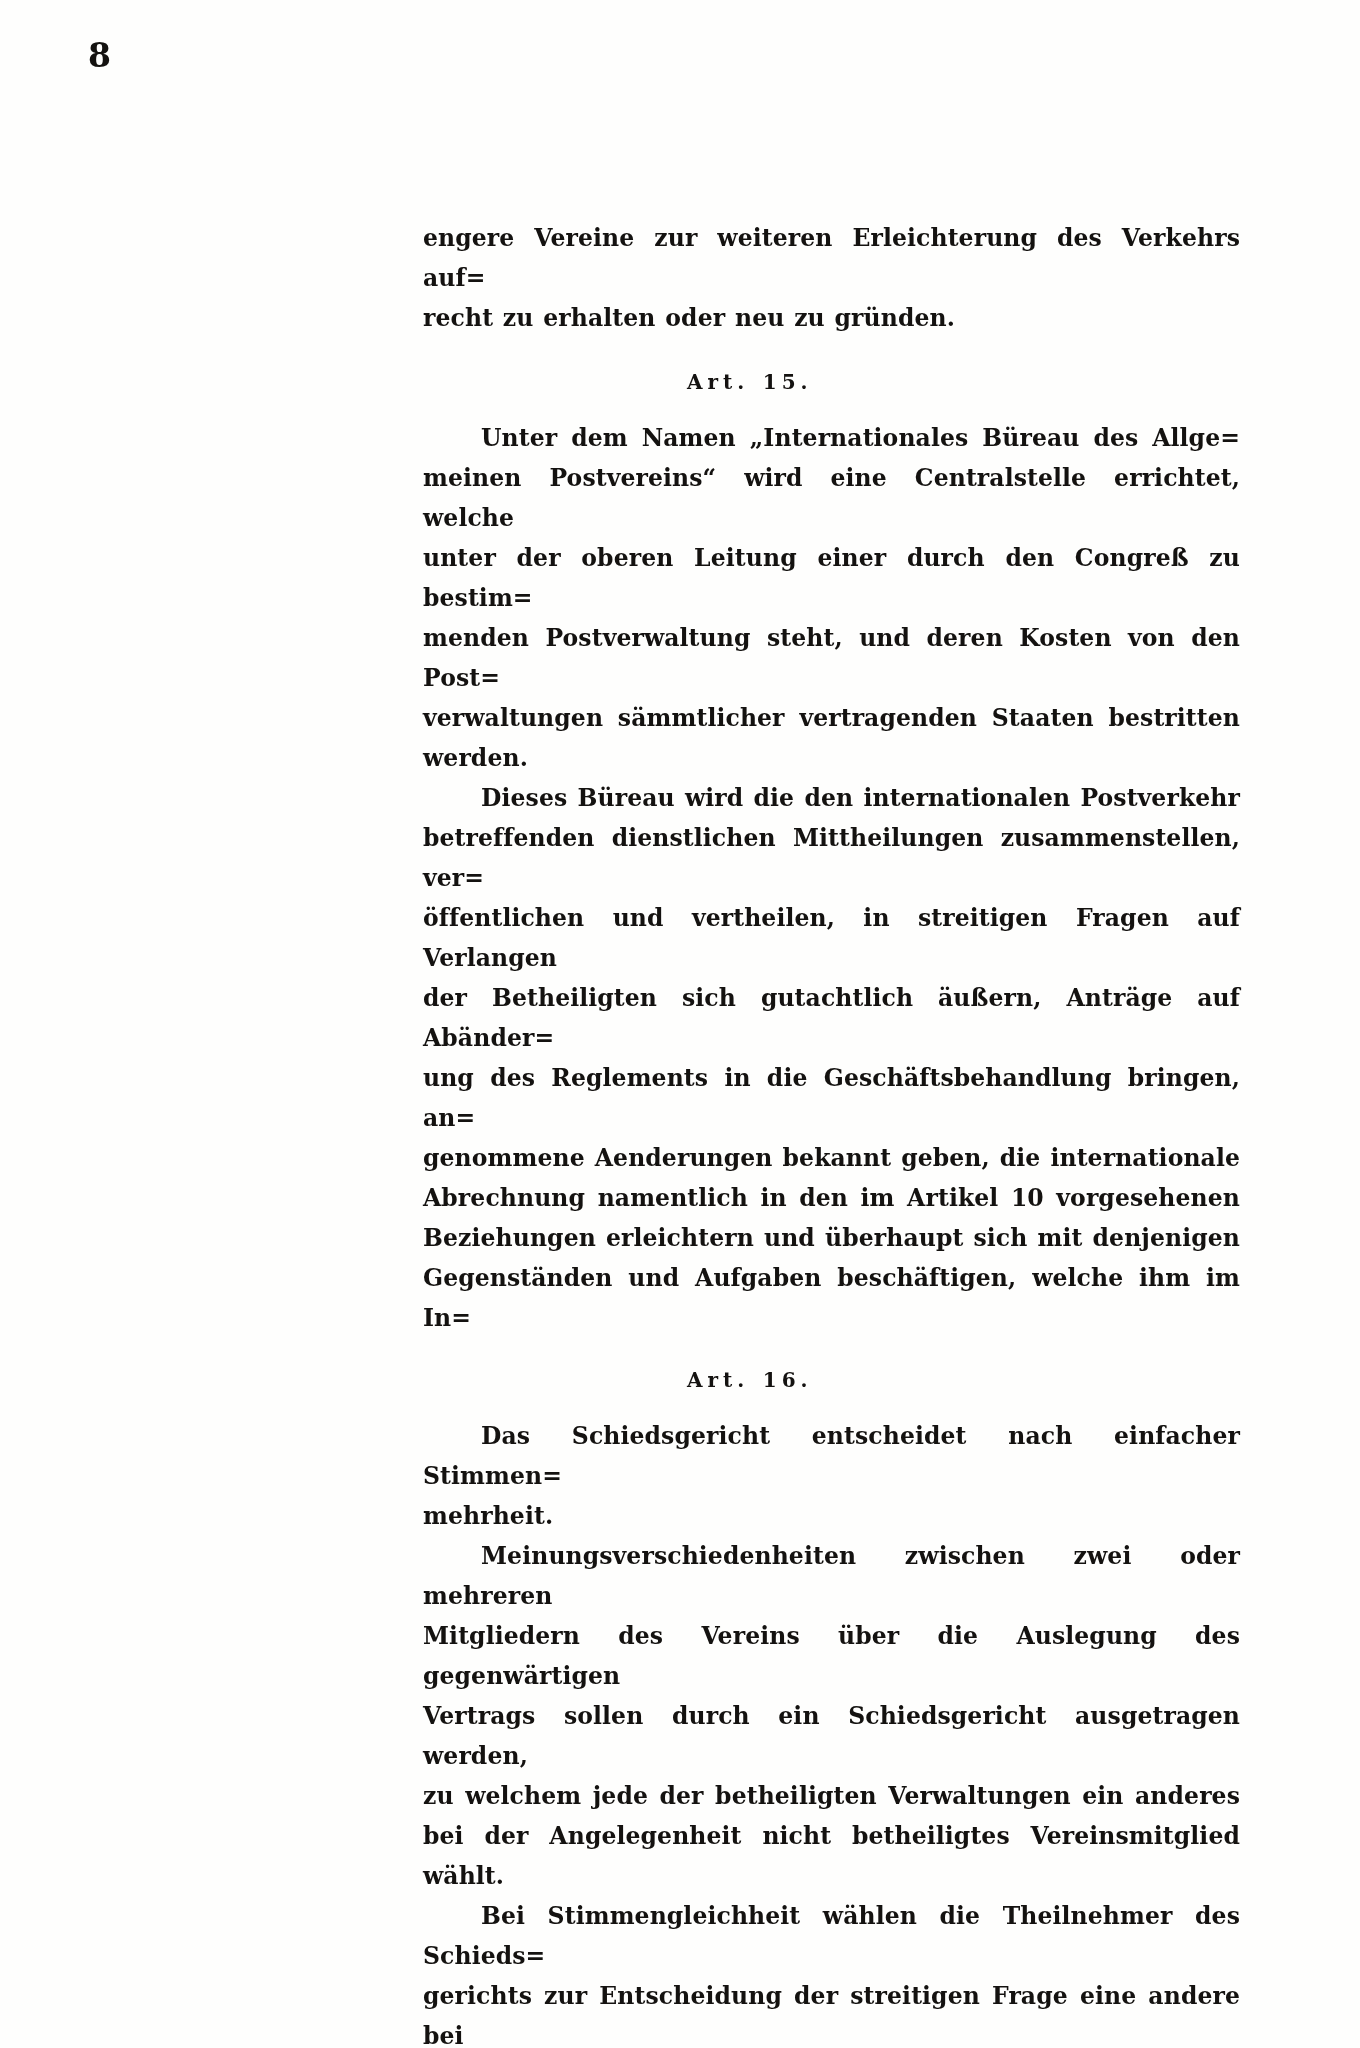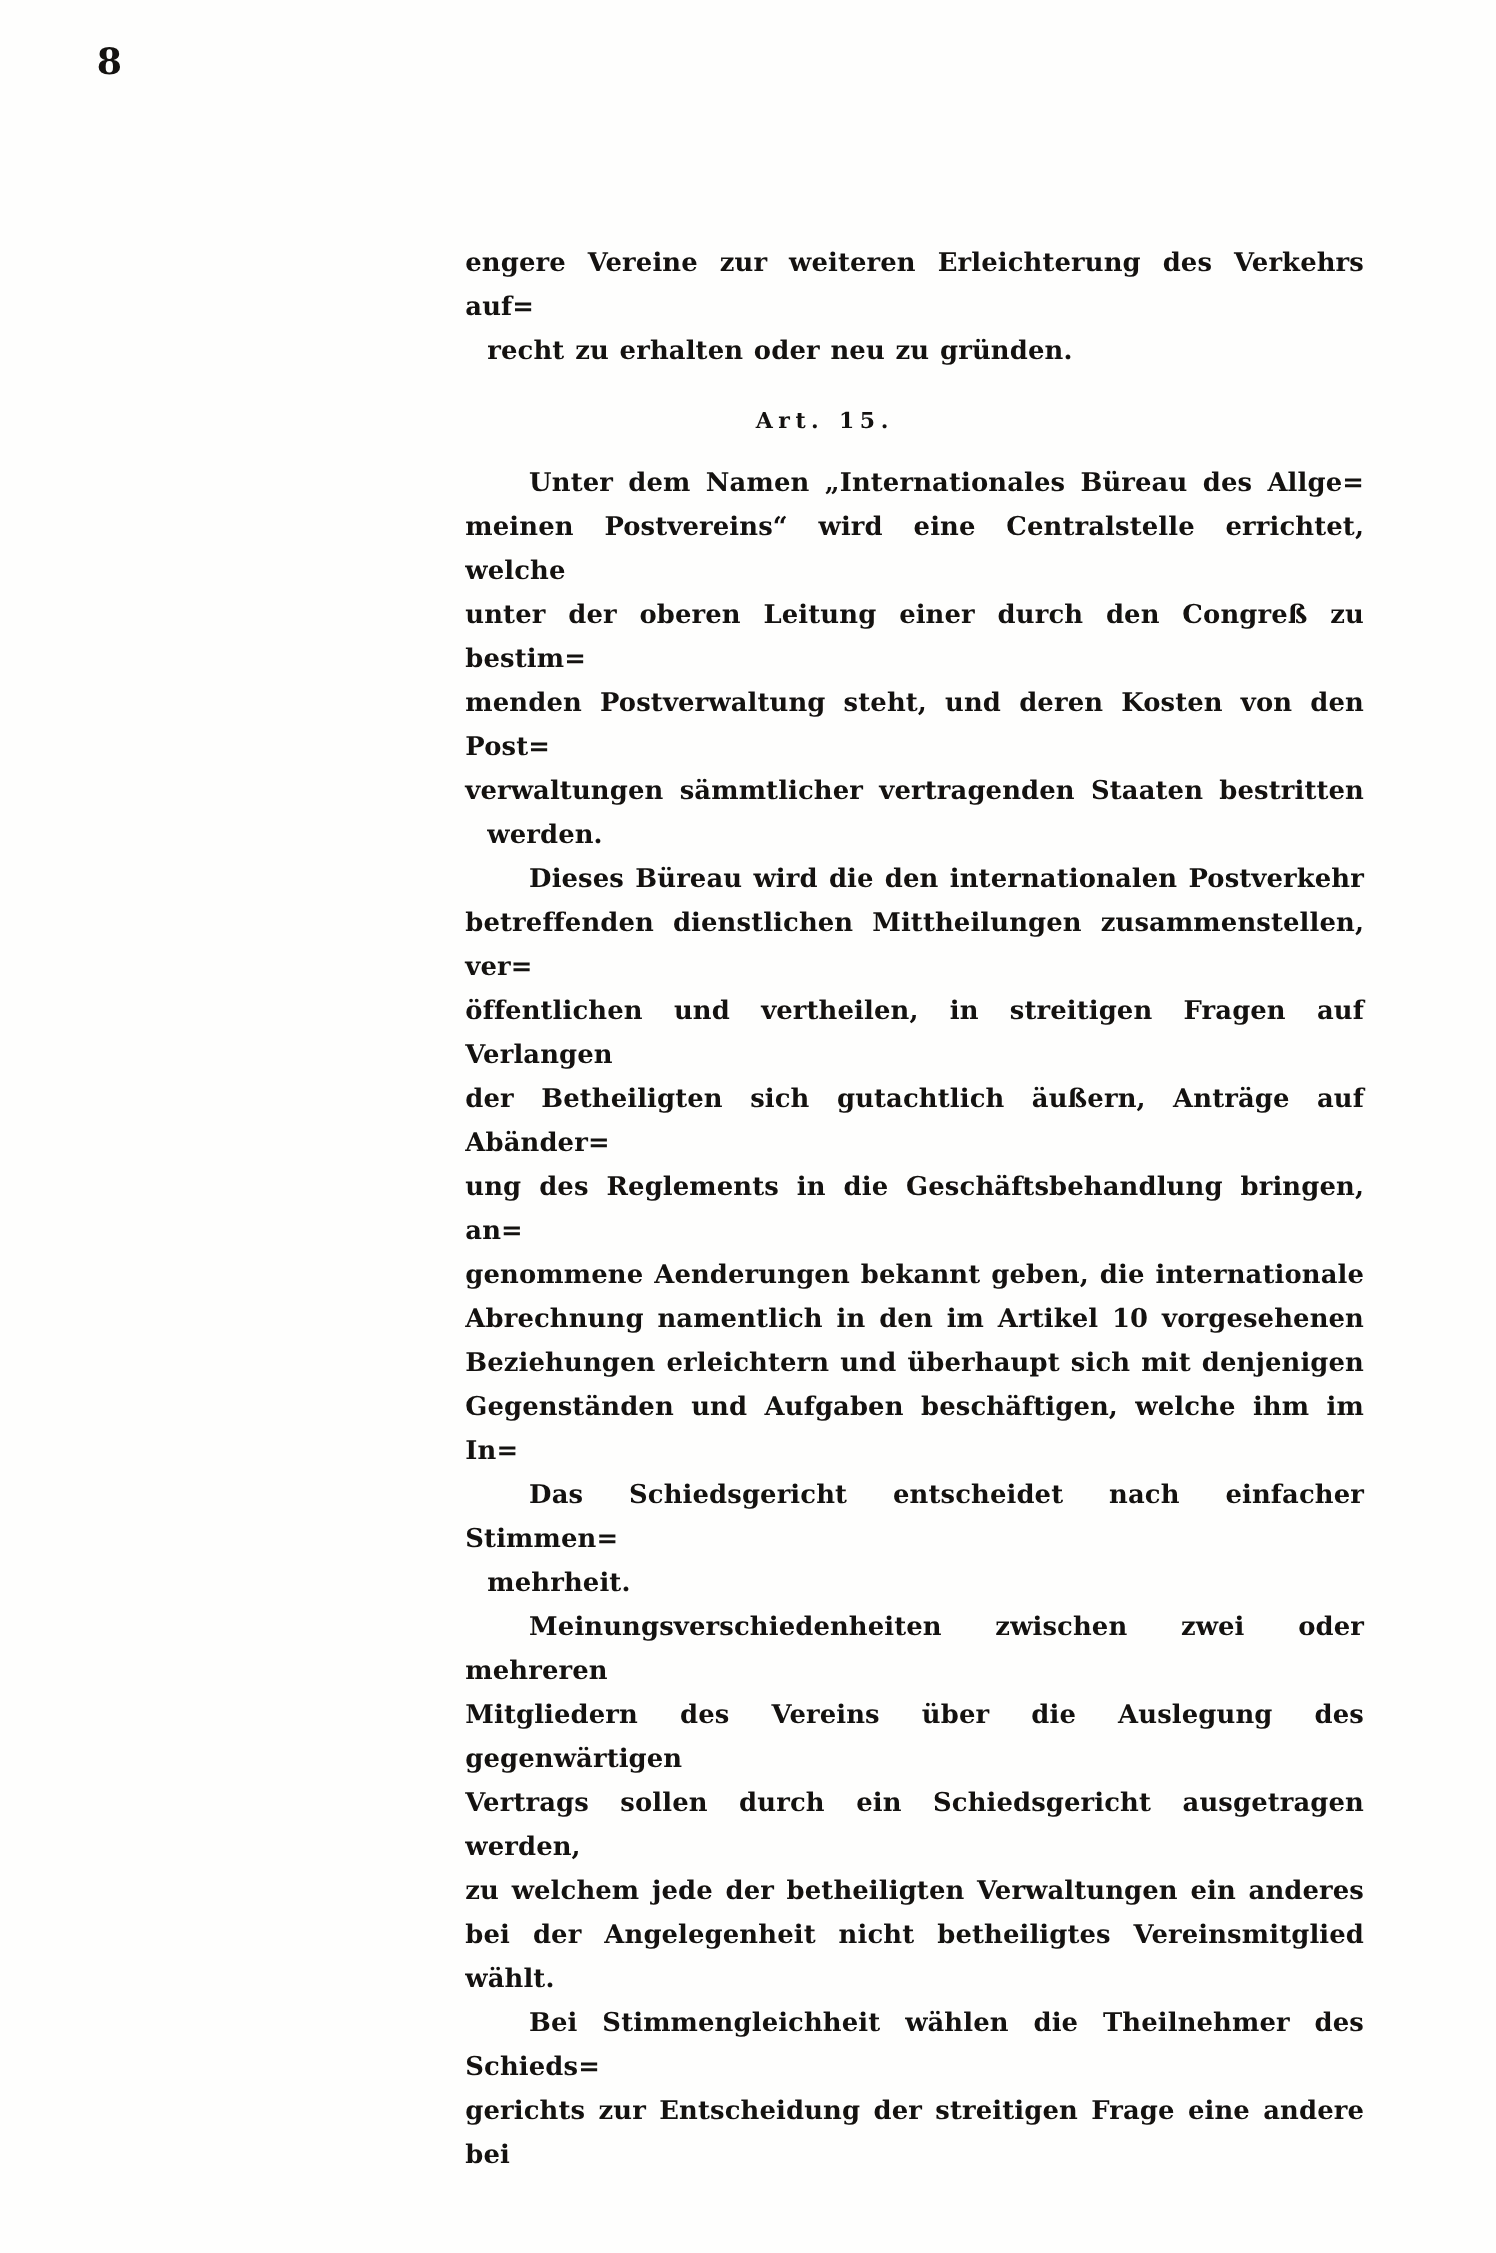--- a/index.html
+++ b/index.html
@@ -36,21 +36,20 @@
   }
   .para { margin: 0; }
   .pline {
     white-space: pre-line;
     text-align: justify;
     text-align-last: justify;
   }
   .plast {
     white-space: pre-line;
     text-align: left;
-    margin-left: 20px;
   }
   .pline:empty, .plast:empty { display: none; }
   .indent .pline { text-indent: 58px; }
   .art-heading {
     width: 80%;
     text-align: center;
     font-size: 20px;
     letter-spacing: 5px;
     margin: 24px 0 16px 0;
   }
@@ -86,20 +85,21 @@
 betreffenden dienstlichen Mittheilungen zusammenstellen, ver=
 öffentlichen und vertheilen, in streitigen Fragen auf Verlangen
 der Betheiligten sich gutachtlich äußern, Anträge auf Abänder=
 ung des Reglements in die Geschäftsbehandlung bringen, an=
 genommene Aenderungen bekannt geben, die internationale
 Abrechnung namentlich in den im Artikel 10 vorgesehenen
 Beziehungen erleichtern und überhaupt sich mit denjenigen
 Gegenständen und Aufgaben beschäftigen, welche ihm im In=</div>
     </div>
 
+    <div class="art-heading h16">Art. 16.</div>
 
     <div class="para indent">
       <div class="pline">Das Schiedsgericht entscheidet nach einfacher Stimmen=</div>
       <div class="plast">mehrheit.</div>
     </div>
 
     <div class="para indent">
       <div class="pline">Meinungsverschiedenheiten zwischen zwei oder mehreren
 Mitgliedern des Vereins über die Auslegung des gegenwärtigen
 Vertrags sollen durch ein Schiedsgericht ausgetragen werden,

